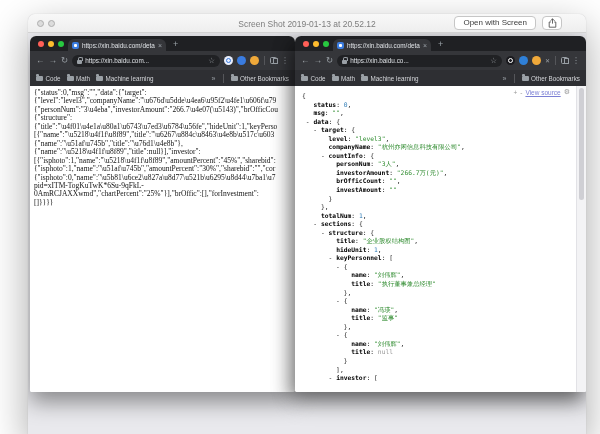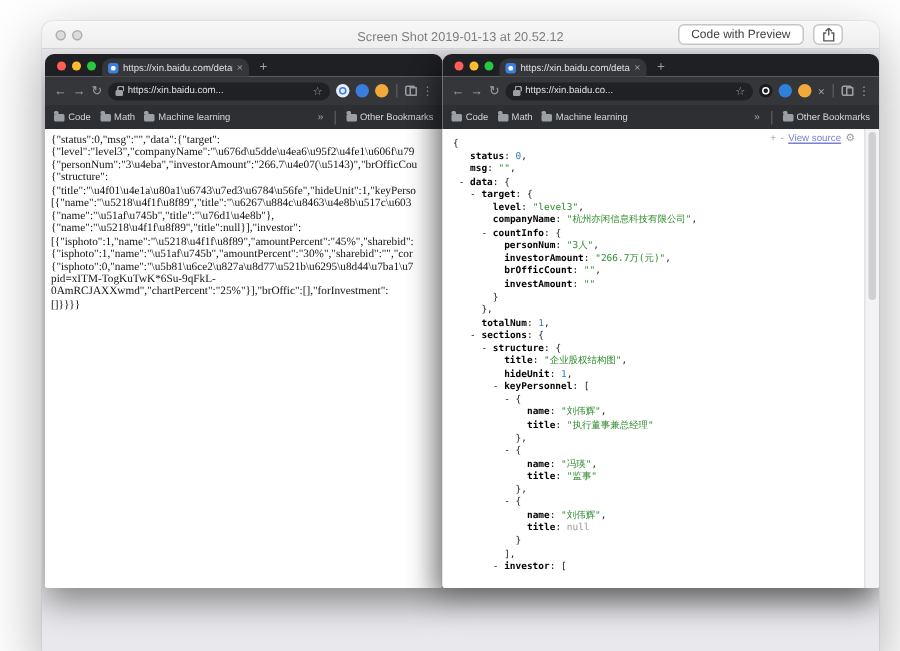--- a/index.html
+++ b/index.html
@@ -105,21 +105,21 @@
 </head>
 <body>
 
 <div class="ql">
   <div class="ql-titlebar">
     <div class="ql-dots">
       <span class="ql-dot"></span>
       <span class="ql-dot"></span>
     </div>
     <div class="ql-title">Screen Shot 2019-01-13 at 20.52.12</div>
-    <button class="ql-open">Code with Preview</button>
+    <button class="ql-open">Open with Screen</button>
     <button class="ql-share">
       <svg width="9" height="10" viewBox="0 0 9 10">
         <path d="M4.5 0.8 L6.6 2.9 M4.5 0.8 L2.4 2.9 M4.5 0.8 V5.6" stroke="#555" stroke-width="0.9" fill="none"></path>
         <path d="M2.8 4 H1.2 V9.2 H7.8 V4 H6.2" stroke="#555" stroke-width="0.9" fill="none"></path>
       </svg>
     </button>
   </div>
 
   <div class="shot">
 

